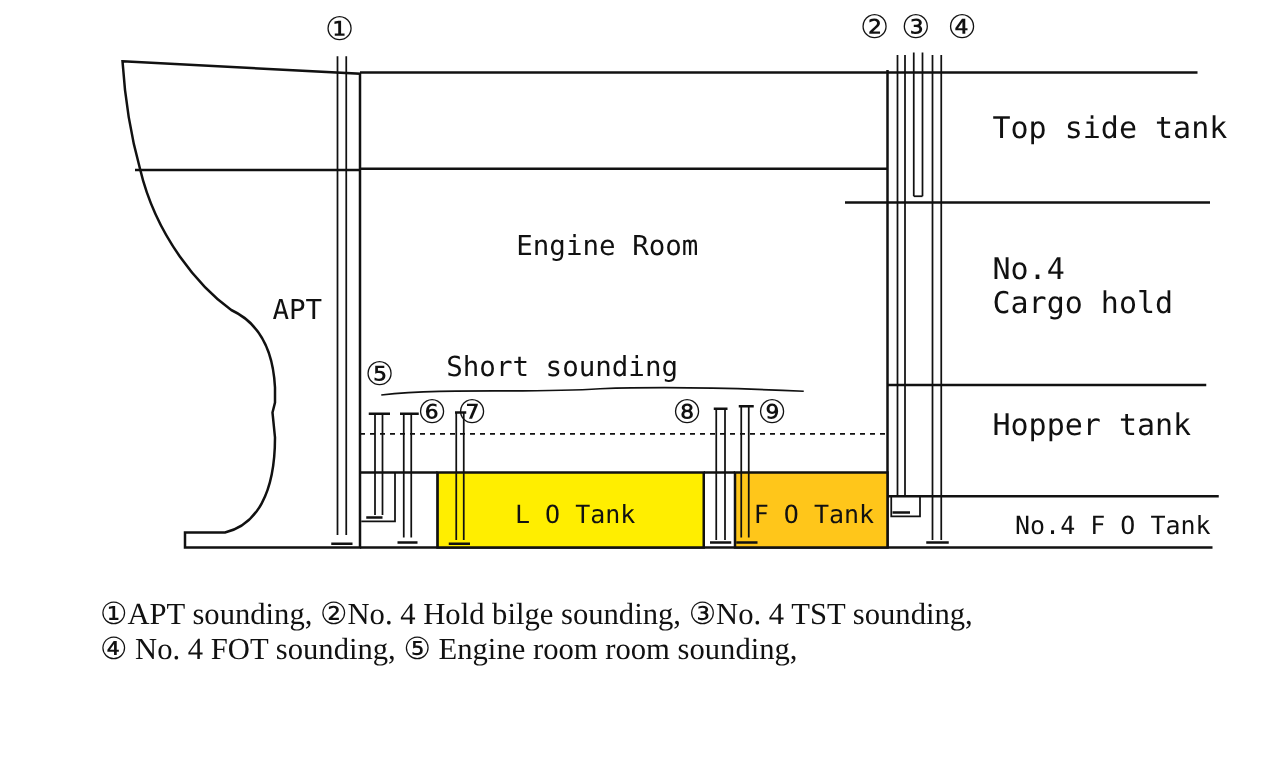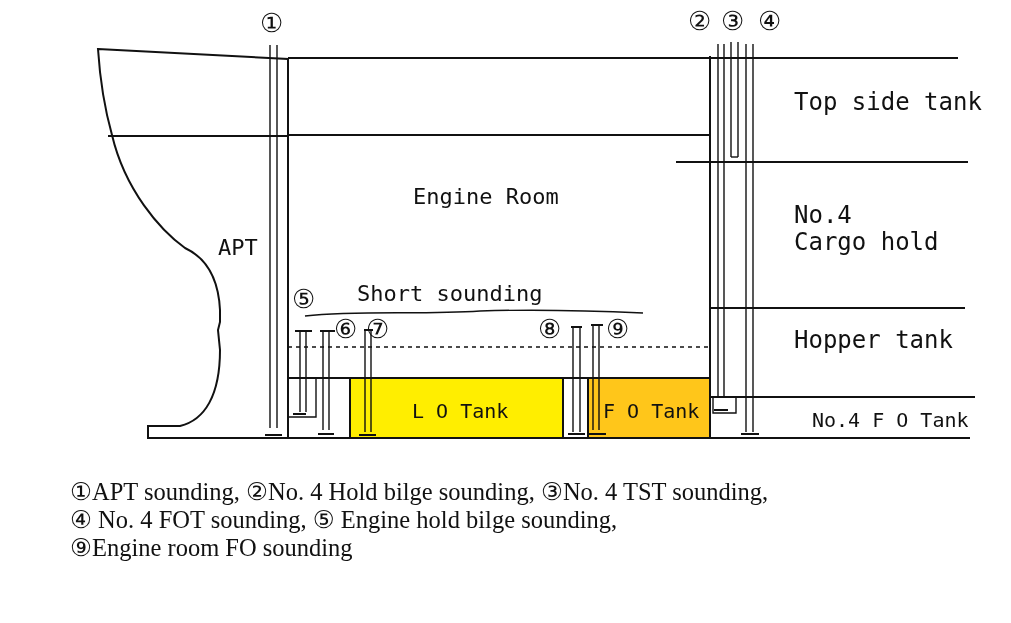--- a/index.html
+++ b/index.html
@@ -4,21 +4,21 @@
 <style>
   html, body { margin: 0; padding: 0; background: #ffffff; }
   body { width: 1011px; height: 623px; position: relative; overflow: hidden; }
   #diagram { position: absolute; left: 0; top: 0; width: 1011px; height: 460px; }
   .lbl { font-family: "DejaVu Sans Mono", "Liberation Mono", monospace; fill: #111; }
   .num { font-family: "DejaVu Serif", "Liberation Serif", serif; fill: #111; }
   .ln { stroke: #111; stroke-width: 2; fill: none; }
   .thin { stroke: #111; stroke-width: 1.4; fill: none; }
   .dash { stroke: #111; stroke-width: 1.4; stroke-dasharray: 4 4; fill: none; }
   #legend {
-    position: absolute; left: 70px; top: 478px; width: 920px;
+    position: absolute; left: 80px; top: 478px; width: 920px;
     font-family: "Liberation Serif", "DejaVu Serif", serif;
     font-size: 24.5px; line-height: 28px; color: #111;
   }
   #legend .row { white-space: nowrap; }
   #legend .item { display: inline; }
 </style>
 </head>
 <body>
 
 <svg id="diagram" viewBox="0 0 1011 460" xmlns="http://www.w3.org/2000/svg">
@@ -111,18 +111,15 @@
 </svg>
 
 <div id="legend">
   <div class="row">
     <span class="item"><span>①</span><span>APT sounding,</span></span>
     <span class="item"><span>②</span><span>No. 4 Hold bilge sounding,</span></span>
     <span class="item"><span>③</span><span>No. 4 TST sounding,</span></span>
   </div>
   <div class="row">
     <span class="item"><span>④</span><span> No. 4 FOT sounding,</span></span>
-    <span class="item"><span>⑤</span><span> Engine hold bilge sounding,</span></span>
-  </div>
-  <div class="row">
-    <span class="item"><span>⑨</span><span>Engine room FO sounding</span></span>
+    <span class="item"><span>⑤</span><span> Engine room room sounding,</span></span>
   </div>
 </div>
 
 </body></html>

